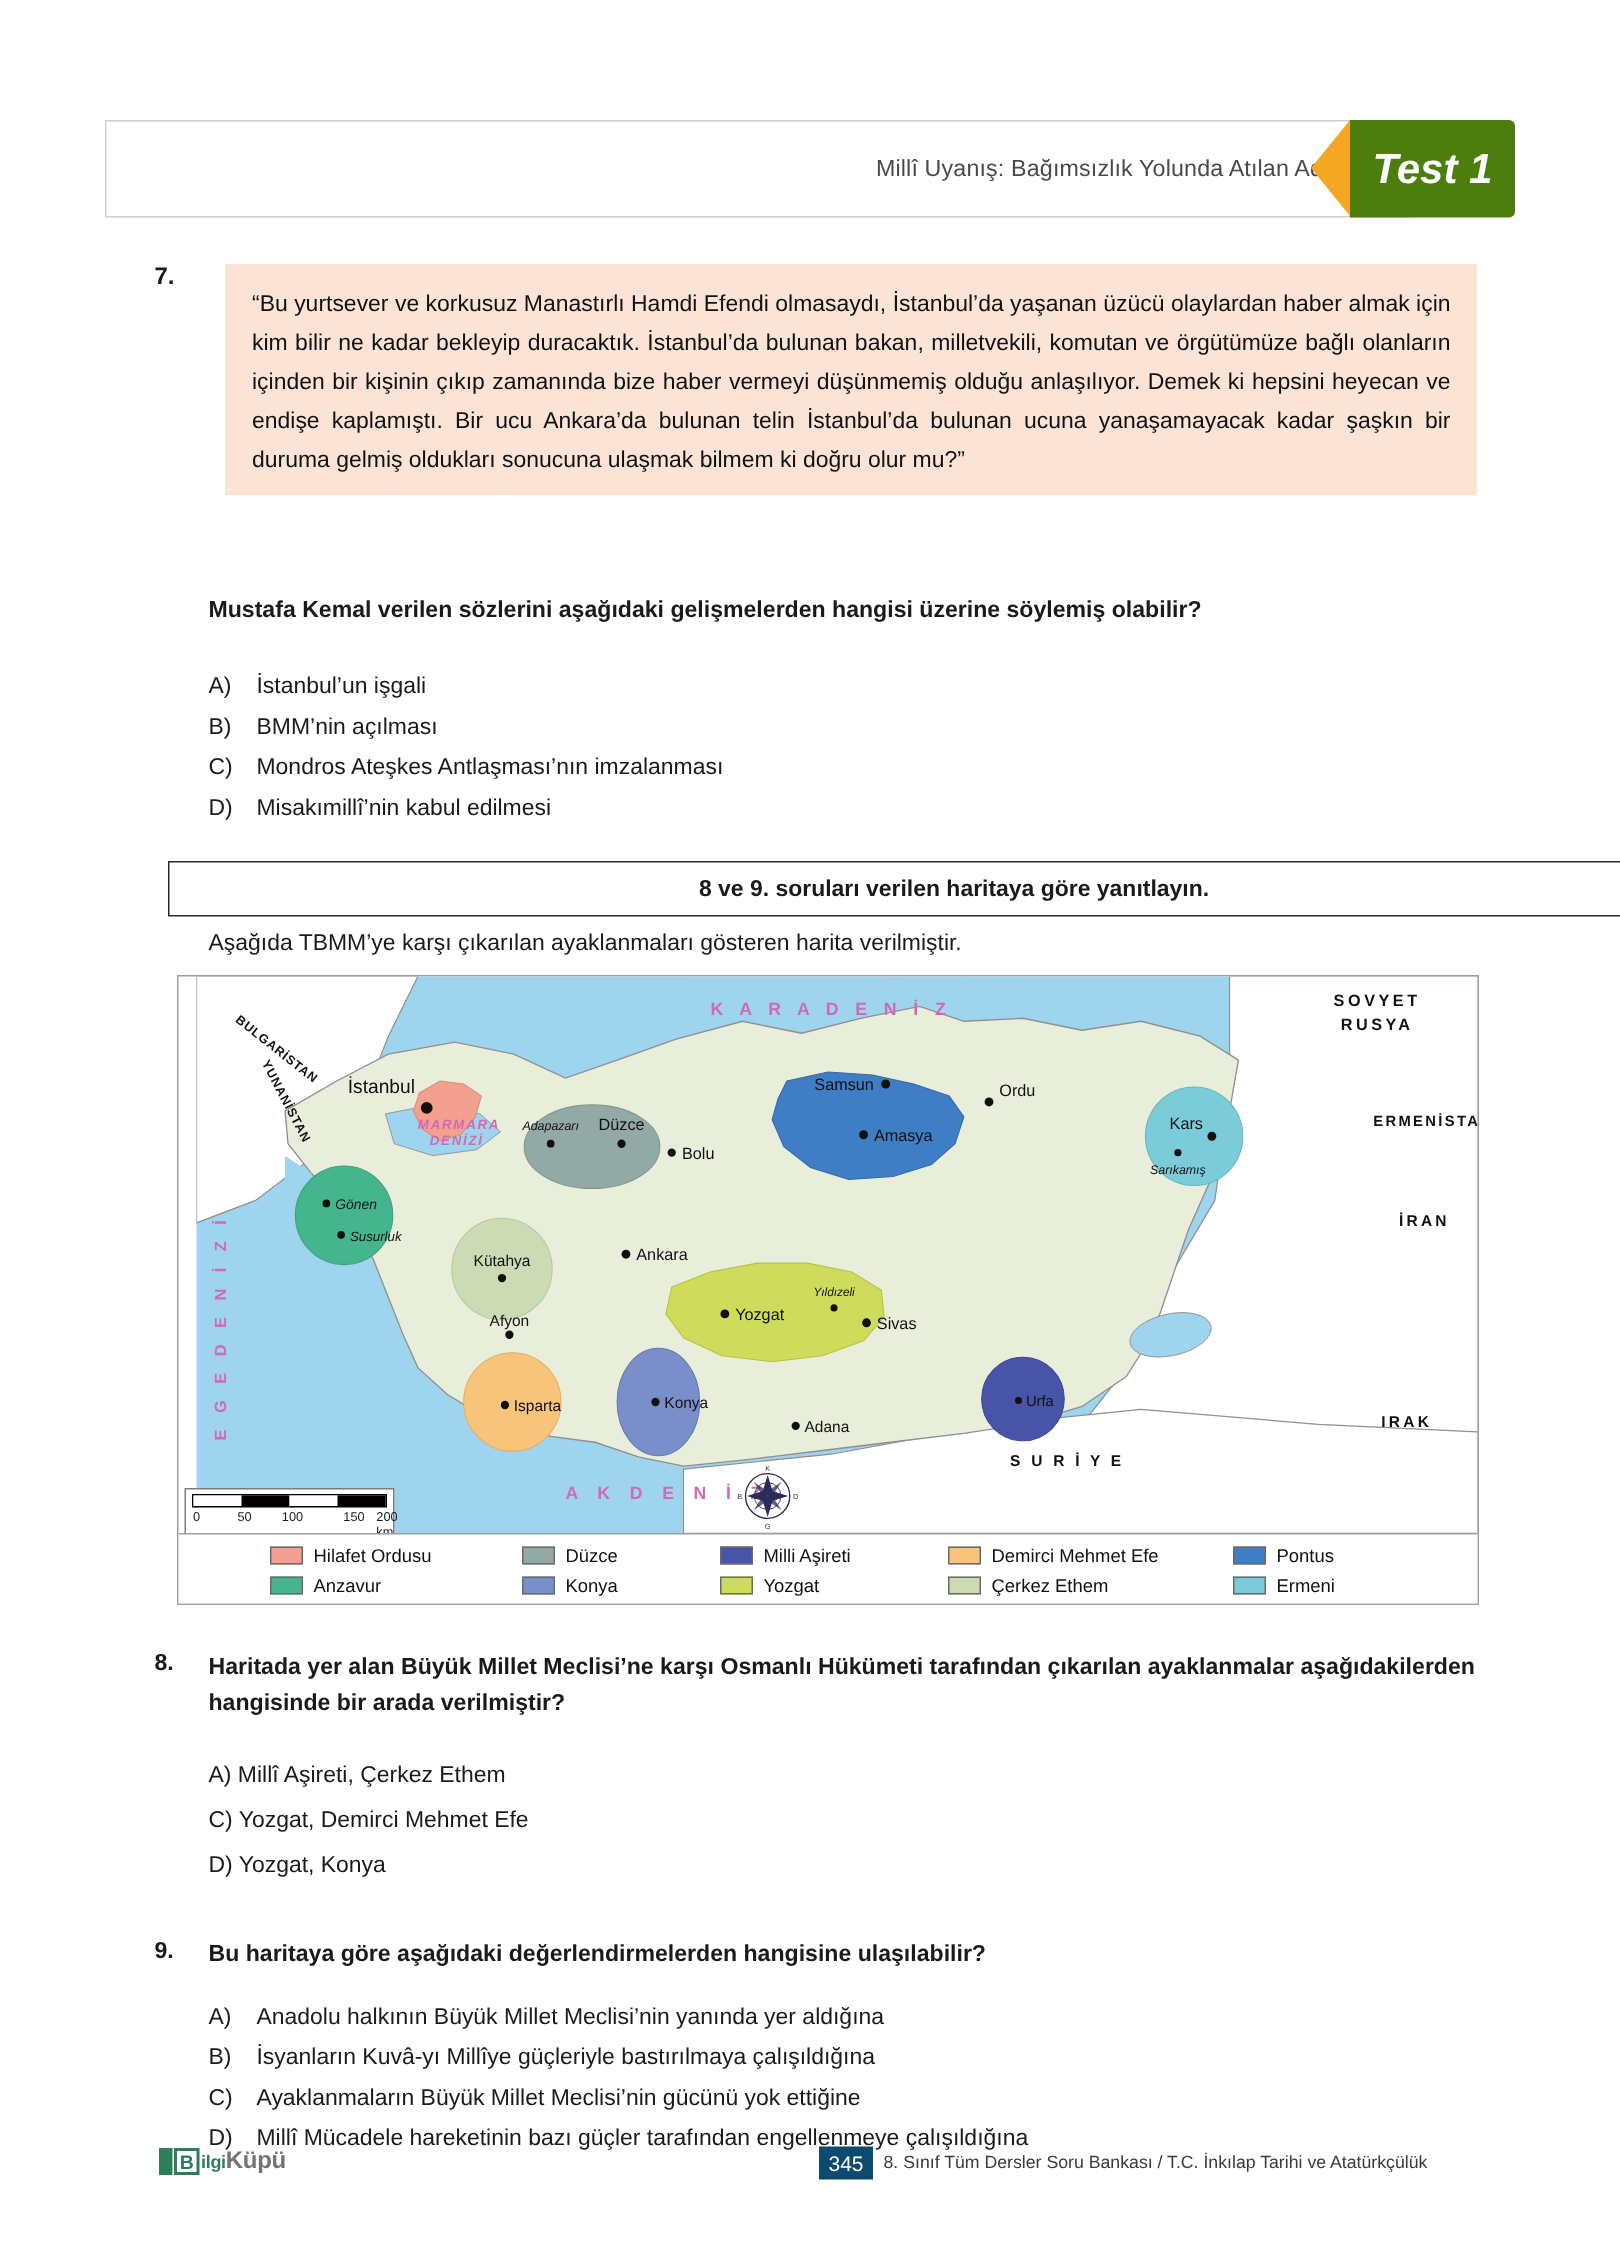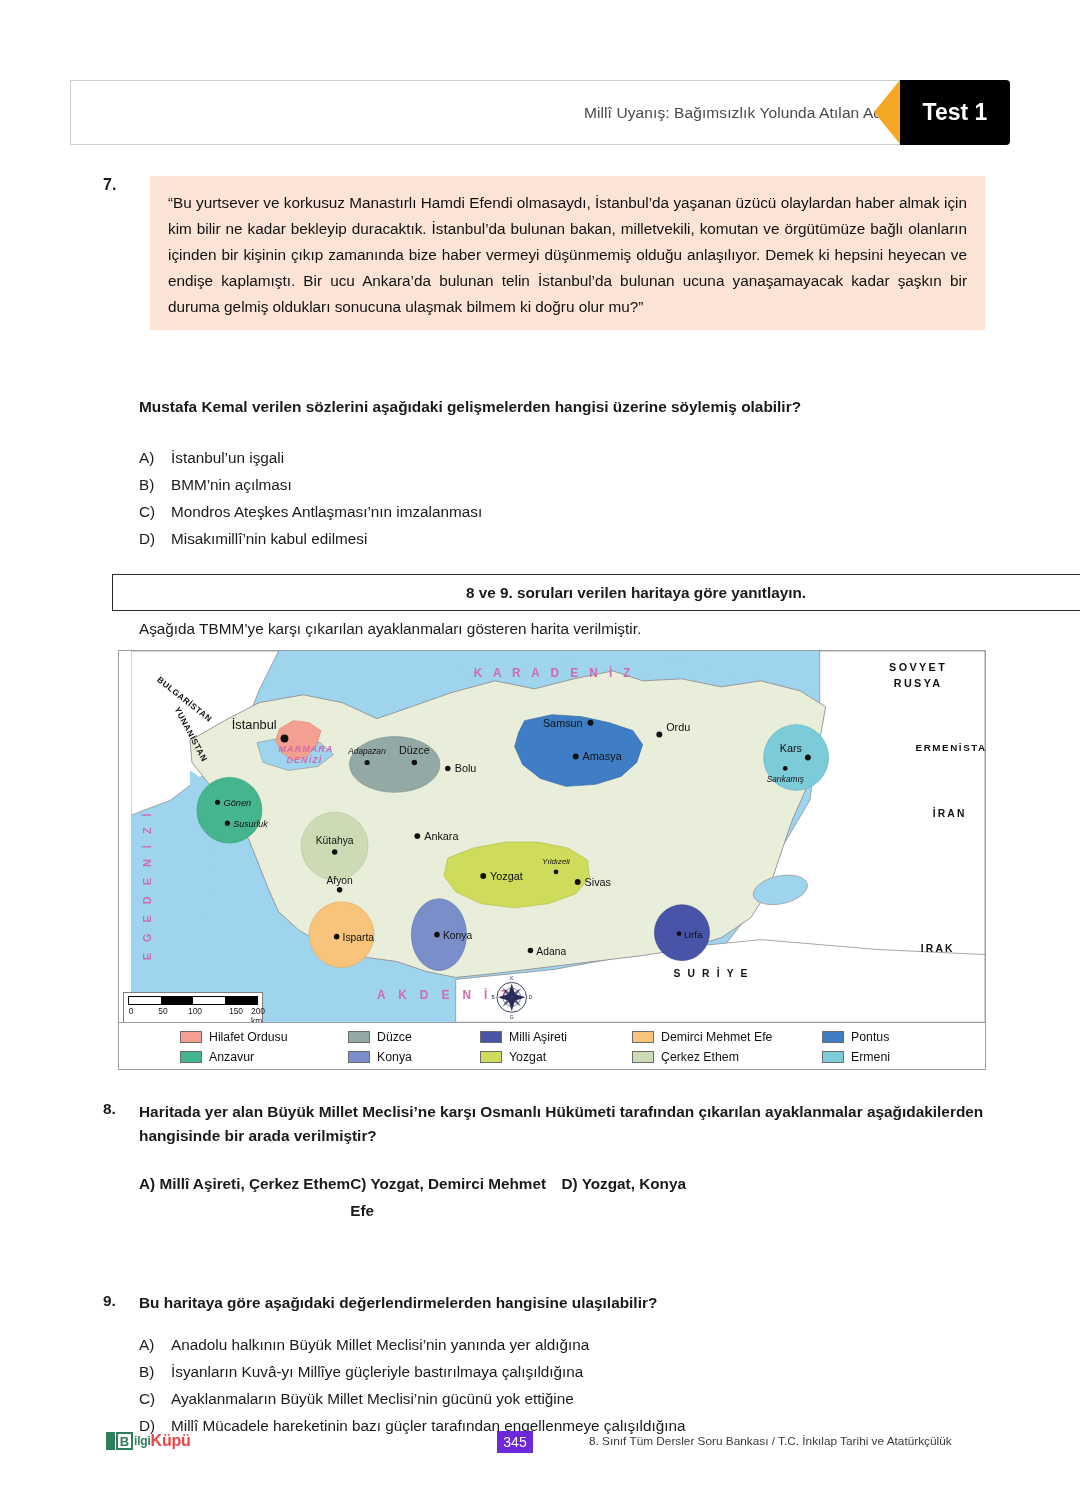--- a/index.html
+++ b/index.html
@@ -17,23 +17,23 @@
   .header-bar{
     position:absolute; left:70px; top:80px; width:870px; height:65px;
     border:1px solid #cfcfcf; background:#fff;
     display:flex; align-items:center; justify-content:flex-end;
   }
   .header-title{
     font-size:15.5px; color:#4a4a4a; padding-right:22px; letter-spacing:.1px;
   }
   .test-tab{
     position:absolute; left:900px; top:80px; width:110px; height:65px;
-    background:#000000; color:#fff;
+    background:#4d7c0f; color:#fff;
     display:flex; align-items:center; justify-content:center;
-    font-size:23px; font-weight:bold; 
+    font-size:28px; font-weight:bold; font-style:italic;
     border-radius:0 4px 4px 0;
   }
   .test-tab::before{
     content:""; position:absolute; left:-26px; top:0;
     width:0; height:0;
     border-top:32.5px solid transparent;
     border-bottom:32.5px solid transparent;
     border-right:26px solid #f5a623;
   }
 
@@ -108,45 +108,45 @@
   .legend-label{ font-size:12.3px; color:#111; white-space:nowrap; }
 
   
   .qnum{ position:absolute; font-size:15.4px; font-weight:bold; }
   .q8-stem{
     position:absolute; left:139px; top:1100px; width:845px;
     font-size:15.4px; font-weight:bold; line-height:24px;
   }
   .q8-opts{
     position:absolute; left:139px; top:1170px; width:845px;
-    display:grid; grid-template-columns:1fr 1fr 1fr 1fr; row-gap:3px;
-    font-size:15.3px; line-height:27px;font-weight:bold;
+    display:grid; grid-template-columns:1fr; row-gap:3px;
+    font-size:15.3px; line-height:27px;
   }
   .q9-stem{
     position:absolute; left:139px; top:1292px; width:845px;
     font-size:15.4px; font-weight:bold; line-height:22px;
   }
   .q9-opts{ position:absolute; left:139px; top:1305px; width:845px; padding-top:26px; }
 
   
   .footer{ position:absolute; left:0; top:1432px; width:1080px; height:34px; }
   .logo{ position:absolute; left:106px; top:0; display:flex; align-items:center; }
   .logo-mark{
     width:9px; height:18px; background:#2e7d5b; margin-right:1px;
   }
   .logo-b{
     width:17px; height:18px; border:2.2px solid #2e7d5b; color:#2e7d5b;
     font-size:13px; font-weight:bold; display:flex; align-items:center; justify-content:center;
     margin-right:1px;
   }
   .logo-t1{ font-size:12px; font-weight:bold; color:#2e7d5b; letter-spacing:-.2px;}
-  .logo-t2{ font-size:16px; font-weight:bold; color:#ef4444; letter-spacing:-.2px;}
+  .logo-t2{ font-size:16px; font-weight:bold; color:#737373; letter-spacing:-.2px;}
   .page-badge{
-    position:absolute; left:497px; top:-1px; width:36px; height:22px;
-    background:#6d28d9; color:#fff; font-size:14px;
+    position:absolute; left:546px; top:-1px; width:36px; height:22px;
+    background:#0c4a6e; color:#fff; font-size:14px;
     display:flex; align-items:center; justify-content:center;
   }
   .footer-note{
     position:absolute; left:589px; top:2px; font-size:11.8px; color:#3a3a3a;
   }
 </style>
 </head>
 <body>
 
 <div class="header-bar">

